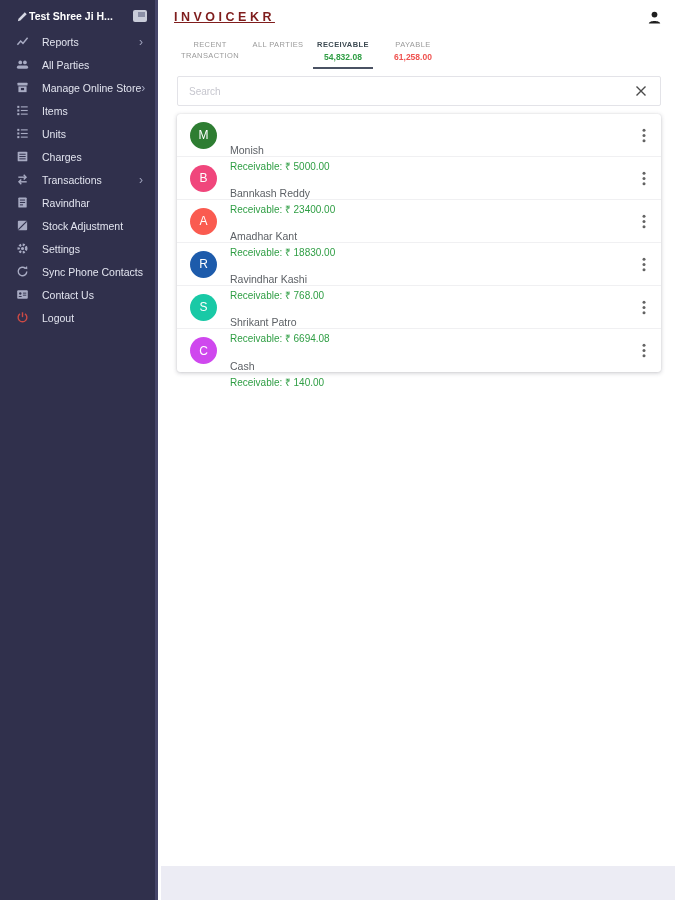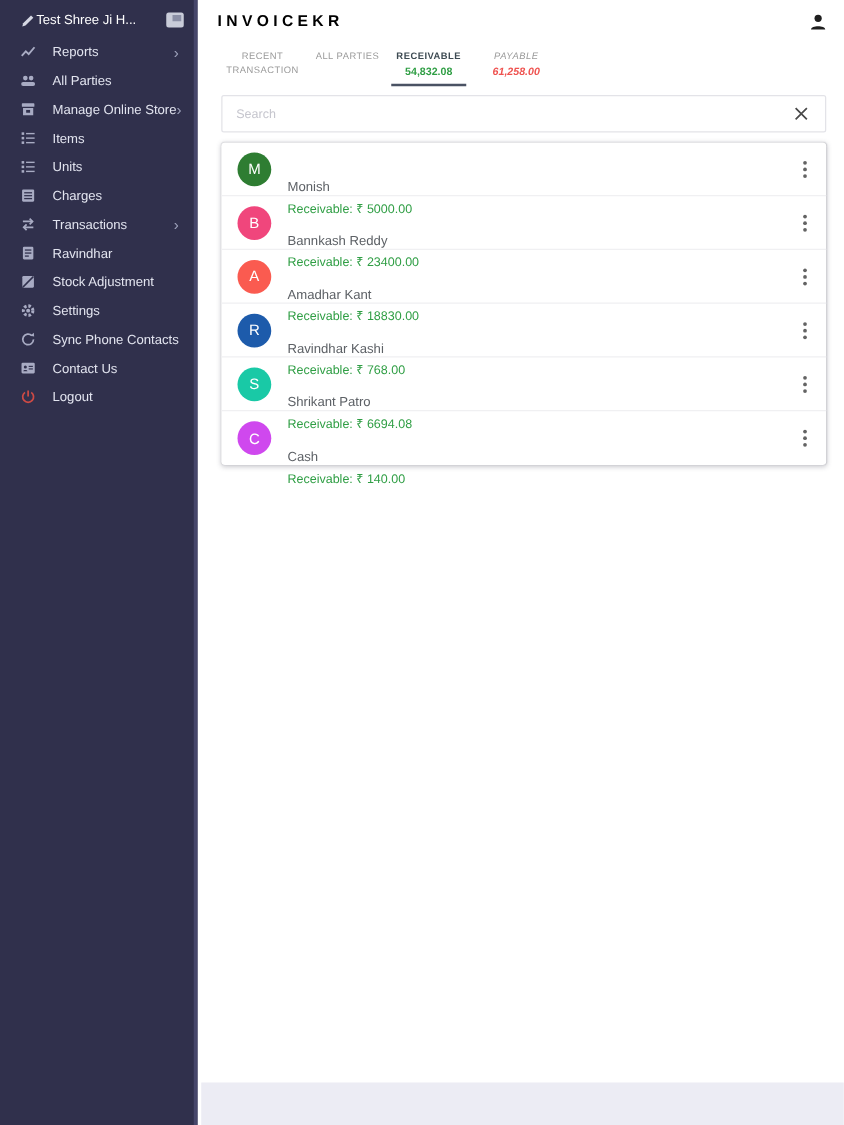--- a/index.html
+++ b/index.html
@@ -4,41 +4,41 @@
 <style>
   * { margin:0; padding:0; box-sizing:border-box; }
   html,body { width:675px; height:900px; font-family:"Liberation Sans", sans-serif; background:#fff; overflow:hidden; }
 
   
   .sidebar {
     position:absolute; left:0; top:0; width:158px; height:900px;
     background:#30304c; border-right:3px solid #46466a; z-index:2;
   }
   .biz-row { display:flex; align-items:center; padding:9px 8px 7px 15px; }
-  .biz-name { color:#ffffff; font-size:10.5px; font-weight:normal; margin-left:0; white-space:nowrap; overflow:hidden; flex:1; }
+  .biz-name { color:#ffffff; font-size:10.5px; font-weight:bold; margin-left:0; white-space:nowrap; overflow:hidden; flex:1; }
   .biz-switch { width:14px; height:12px; border-radius:2px; background:#c9ccd9; position:relative; flex:none; }
   .biz-switch:after { content:""; position:absolute; right:2px; top:2px; width:7px; height:5px; background:#8b8fa6; }
   .nav-item { display:flex; align-items:center; height:23px; padding:0 10px 0 15px; cursor:pointer; }
   .nav-icon { width:14px; height:14px; flex:none; display:flex; align-items:center; justify-content:center; }
   .nav-label { color:#e2e4ef; font-size:10.5px; margin-left:13px; white-space:nowrap; }
   .chevron { margin-left:auto; color:#9ea2bb; font-size:12px; line-height:1; padding-right:2px; }
 
   
   .main { position:absolute; left:161px; top:0; width:514px; height:900px; background:#ffffff; }
   .appbar { height:34px; display:flex; align-items:center; padding:0 13px; }
-  .app-title { font-size:12.5px; font-weight:bold; letter-spacing:3.5px; color:#000000; }
+  .app-title { font-size:12.5px; font-weight:bold; letter-spacing:3.5px; color:#7f1d1d;text-decoration:underline; }
   .appbar .spacer { flex:1; }
 
   
   .tabs { display:flex; padding-left:10px; }
   .tab { text-align:center; padding:5px 3px 7px; cursor:pointer; position:relative; }
   .tab-rt { width:78px; }
   .tab-ap { width:58px; }
   .tab-rc { width:72px; }
-  .tab-py { width:68px;font-style:italic; }
+  .tab-py { width:68px; }
   .tab-label { font-size:7.5px; letter-spacing:.4px; color:#9a9a9a; line-height:1.5; text-transform:uppercase; }
   .tab.active .tab-label { color:#3d4a52; font-weight:bold; }
   .tab-amount { font-size:8.5px; font-weight:bold; margin-top:2px; }
   .tab-amount.green { color:#2f9e44; }
   .tab-amount.red { color:#ef5350; }
   .tab.active:after { content:""; position:absolute; left:6px; right:6px; bottom:0; height:2px; background:#4a5263; }
 
   
   .search-box {
     margin:7px 14px 0 16px; height:30px; border:1px solid #e3e3e8; border-radius:2px;

